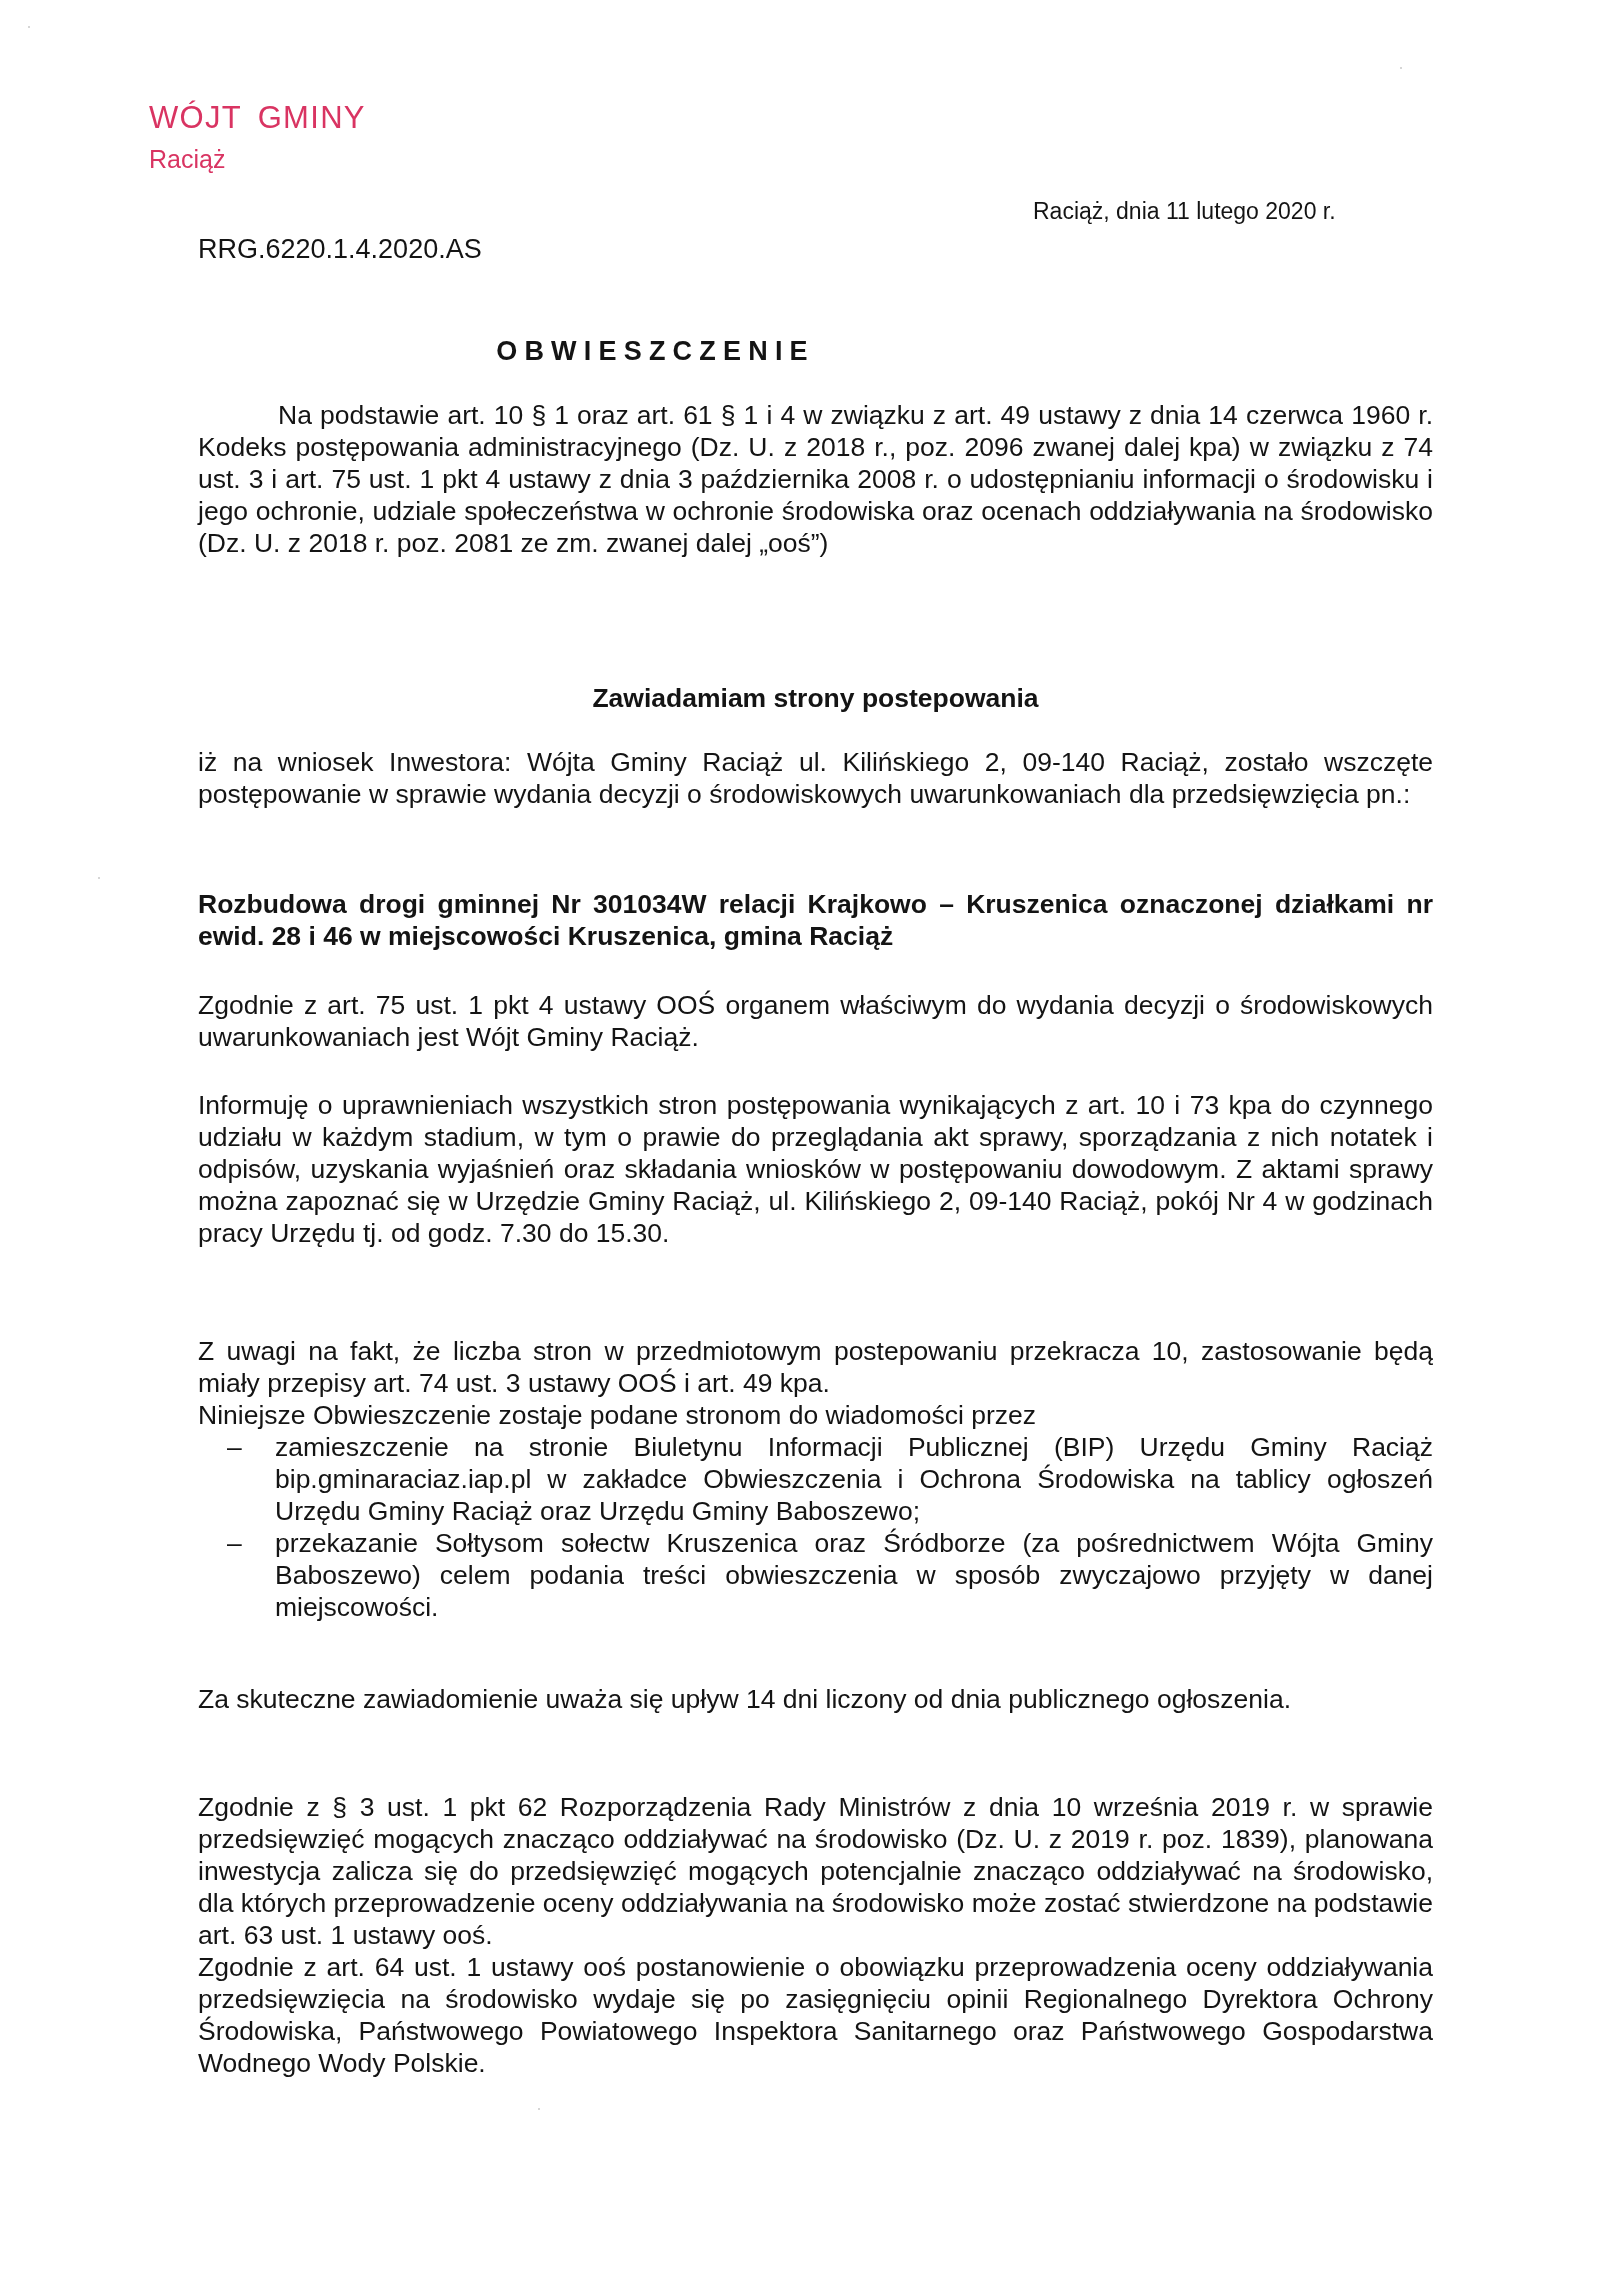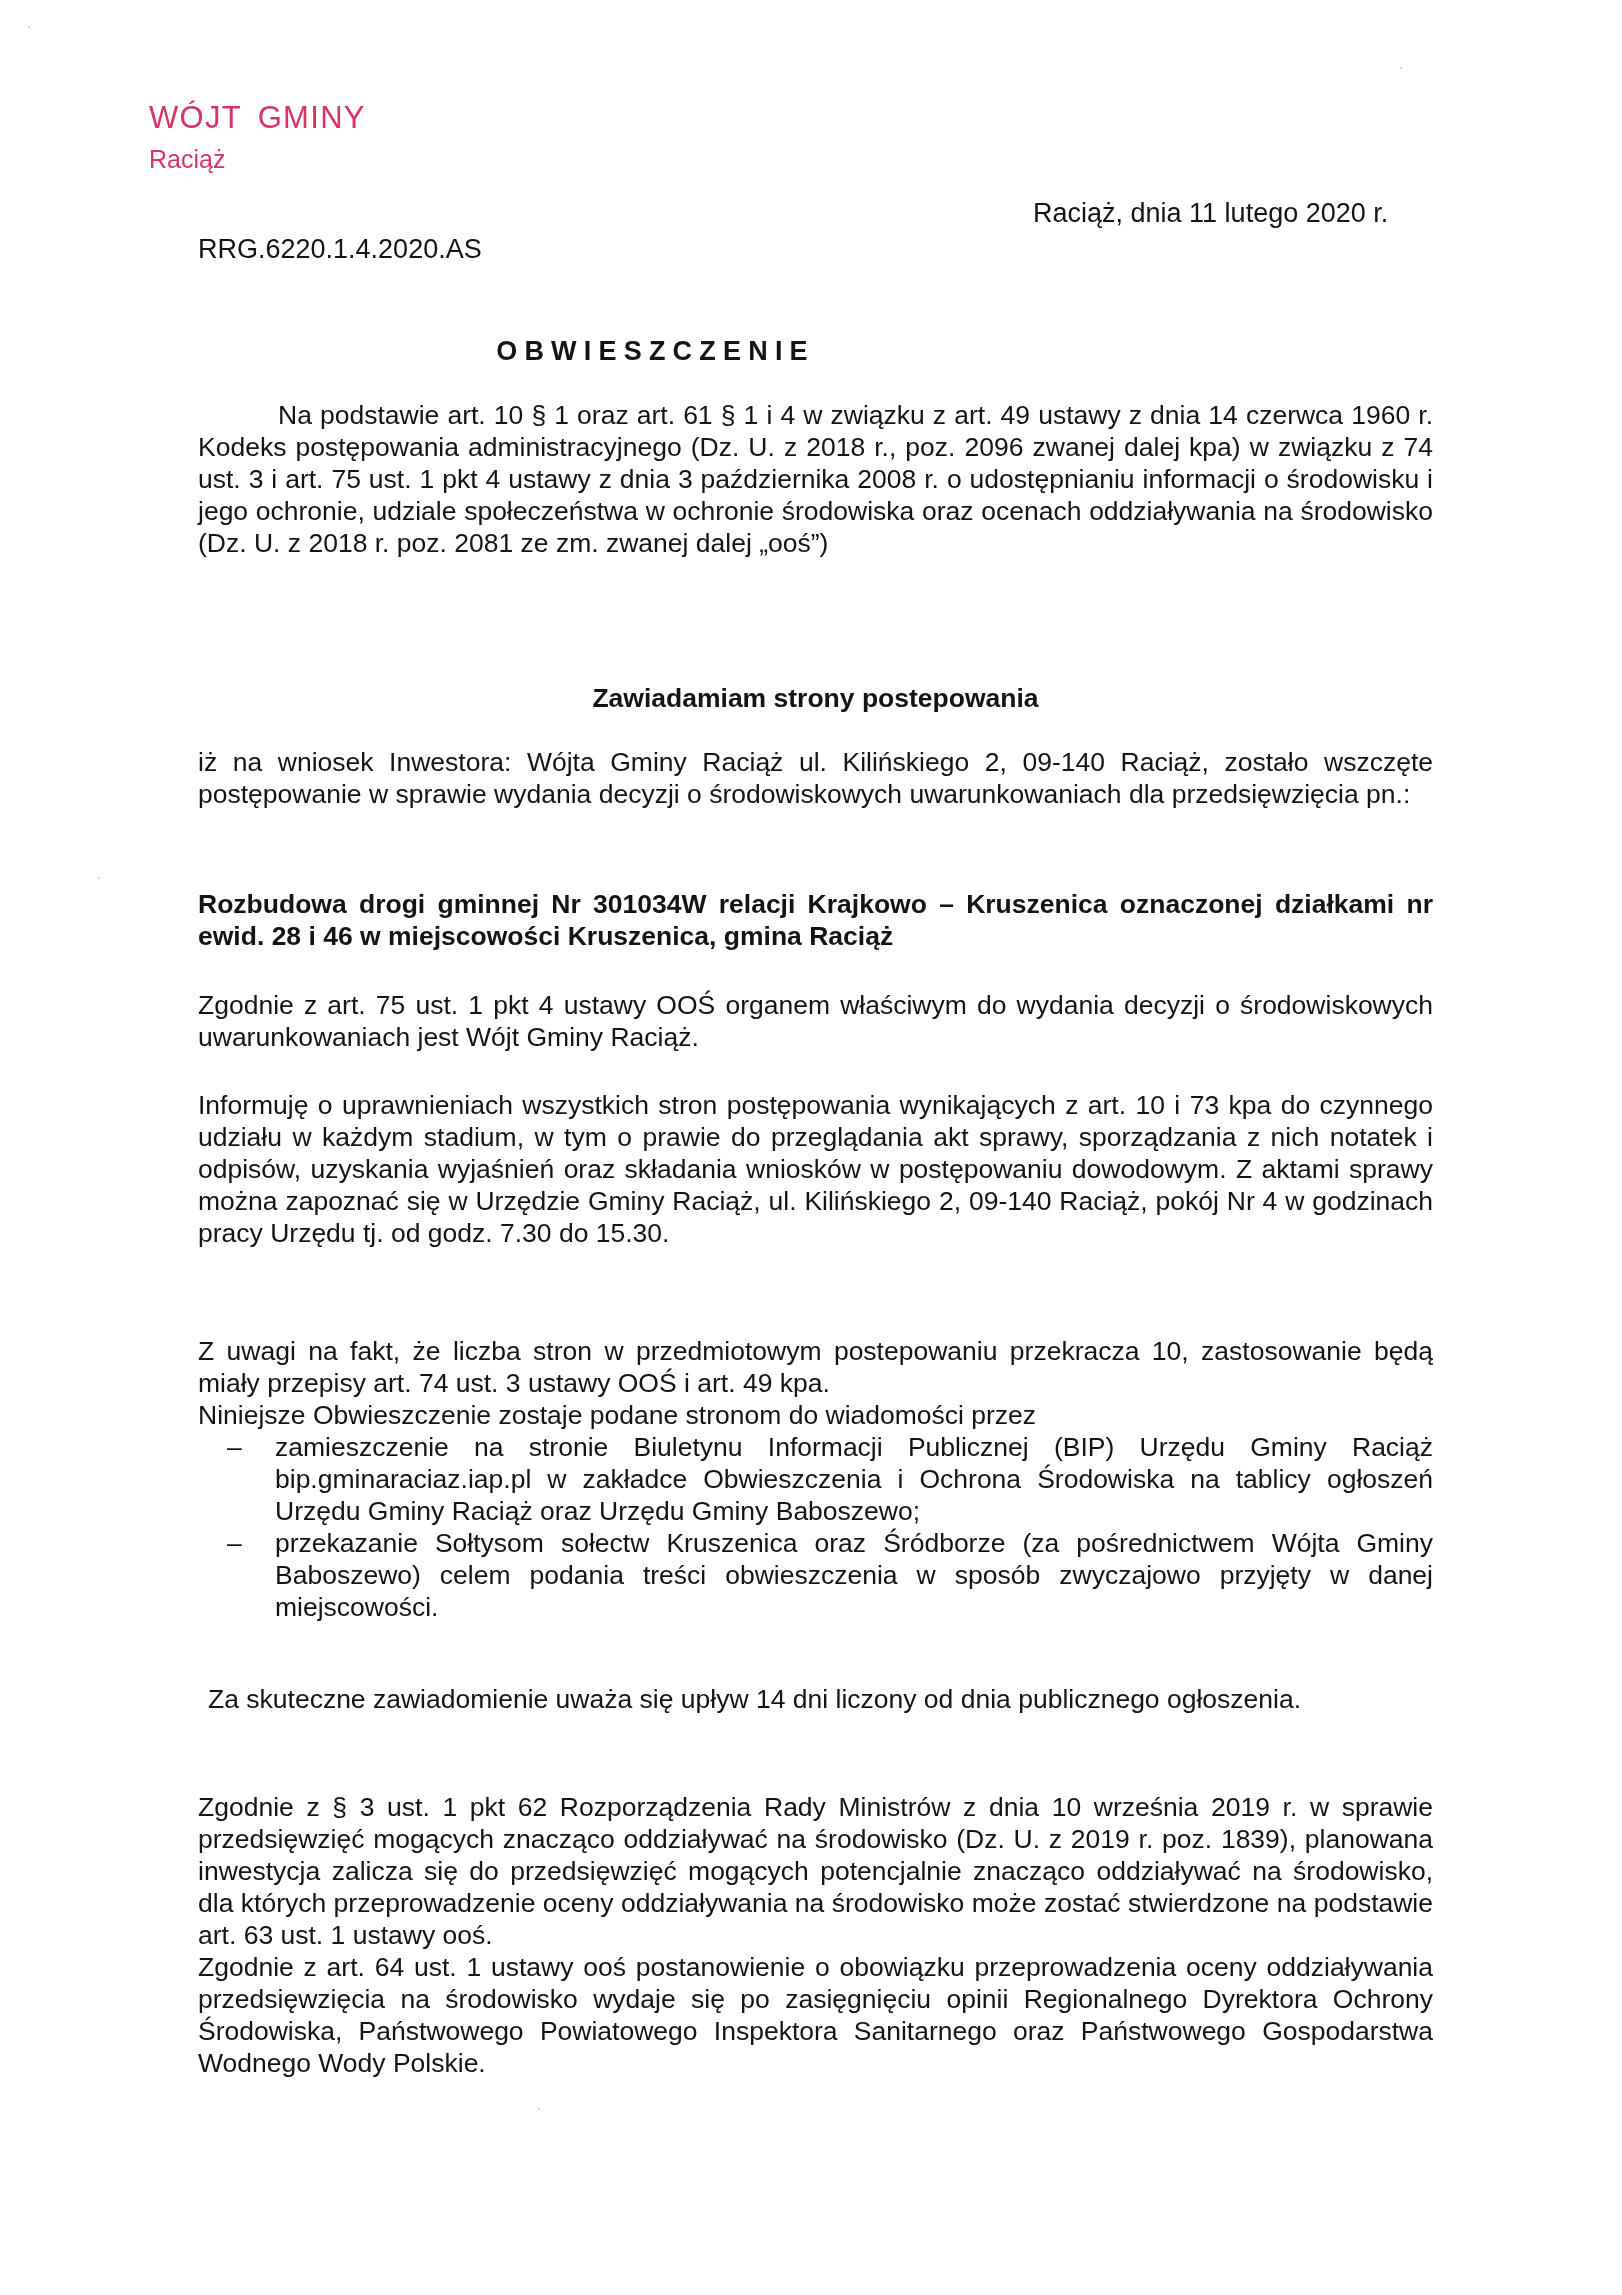--- a/index.html
+++ b/index.html
@@ -3,21 +3,21 @@
 <meta charset="utf-8">
 <style>
   html, body { margin: 0; padding: 0; background: #ffffff; }
   body { width: 1622px; height: 2295px; position: relative; overflow: hidden;
          font-family: "Liberation Sans", sans-serif; color: #141414; }
   .stamp { position: absolute; left: 149px; top: 99px; color: #d93462; font-family: "Liberation Sans", sans-serif; }
   .stamp .l1 { font-size: 31px; letter-spacing: 1.3px; line-height: 37px; }
   .stamp .l1 .sp { display: inline-block; width: 15.7px; }
   .stamp .l2 { font-size: 25px; line-height: 33px; margin-top: 6.5px; }
   .ref { position: absolute; left: 198px; top: 234px; font-size: 27px; }
-  .date { position: absolute; left: 1033px; top: 198px; font-size: 27px; }
+  .date { position: absolute; left: 1033px; top: 198px; font-size: 23px; }
   .title { position: absolute; left: 0; width: 1311px; top: 335px; text-align: center; font-weight: bold; font-size: 27px; line-height: 33px; }
   .title .t1 { letter-spacing: 7.2px; }
   .body { position: absolute; left: 198px; width: 1235px; font-size: 26.5px; line-height: 32px; text-align: justify; }
   .body p { margin: 0; }
   .indent { text-indent: 80px; }
   .center-bold { text-align: center; font-weight: bold; }
   .bold { font-weight: bold; }
   ul.dash { list-style: none; margin: 0; padding: 0 0 0 77px; }
   ul.dash li { position: relative; }
   ul.dash li::before { content: "–"; position: absolute; left: -48px; }
@@ -64,21 +64,21 @@
 
 <div class="body" style="top:1335px;">
   <p>Z uwagi na fakt, że liczba stron w przedmiotowym postepowaniu przekracza 10, zastosowanie będą miały przepisy art. 74 ust. 3 ustawy OOŚ i art. 49 kpa.</p>
   <p style="text-align:left;">Niniejsze Obwieszczenie zostaje podane stronom do wiadomości przez</p>
   <ul class="dash">
     <li>zamieszczenie na stronie Biuletynu Informacji Publicznej (BIP) Urzędu Gminy Raciąż bip.gminaraciaz.iap.pl w zakładce Obwieszczenia i Ochrona Środowiska na tablicy ogłoszeń Urzędu Gminy Raciąż oraz Urzędu Gminy Baboszewo;</li>
     <li>przekazanie Sołtysom sołectw Kruszenica oraz Śródborze (za pośrednictwem Wójta Gminy Baboszewo) celem podania treści obwieszczenia w sposób zwyczajowo przyjęty w danej miejscowości.</li>
   </ul>
 </div>
 
-<div class="body" style="top:1683px;margin-left:10px;">
+<div class="body" style="top:1683px;">
   <p>Za skuteczne zawiadomienie uważa się upływ 14 dni liczony od dnia publicznego ogłoszenia.</p>
 </div>
 
 <div class="body" style="top:1791px;">
   <p>Zgodnie z § 3 ust. 1 pkt 62 Rozporządzenia Rady Ministrów z dnia 10 września 2019 r. w sprawie przedsięwzięć mogących znacząco oddziaływać na środowisko (Dz. U. z 2019 r. poz. 1839), planowana inwestycja zalicza się do przedsięwzięć mogących potencjalnie znacząco oddziaływać na środowisko, dla których przeprowadzenie oceny oddziaływania na środowisko może zostać stwierdzone na podstawie art. 63 ust. 1 ustawy ooś.</p>
   <p>Zgodnie z art. 64 ust. 1 ustawy ooś postanowienie o obowiązku przeprowadzenia oceny oddziaływania przedsięwzięcia na środowisko wydaje się po zasięgnięciu opinii Regionalnego Dyrektora Ochrony Środowiska, Państwowego Powiatowego Inspektora Sanitarnego oraz Państwowego Gospodarstwa Wodnego Wody Polskie.</p>
 </div>
 
 <span class="speck" style="left:27.5px; top:26px;"></span>
 <span class="speck" style="left:1400px; top:67px;"></span>

